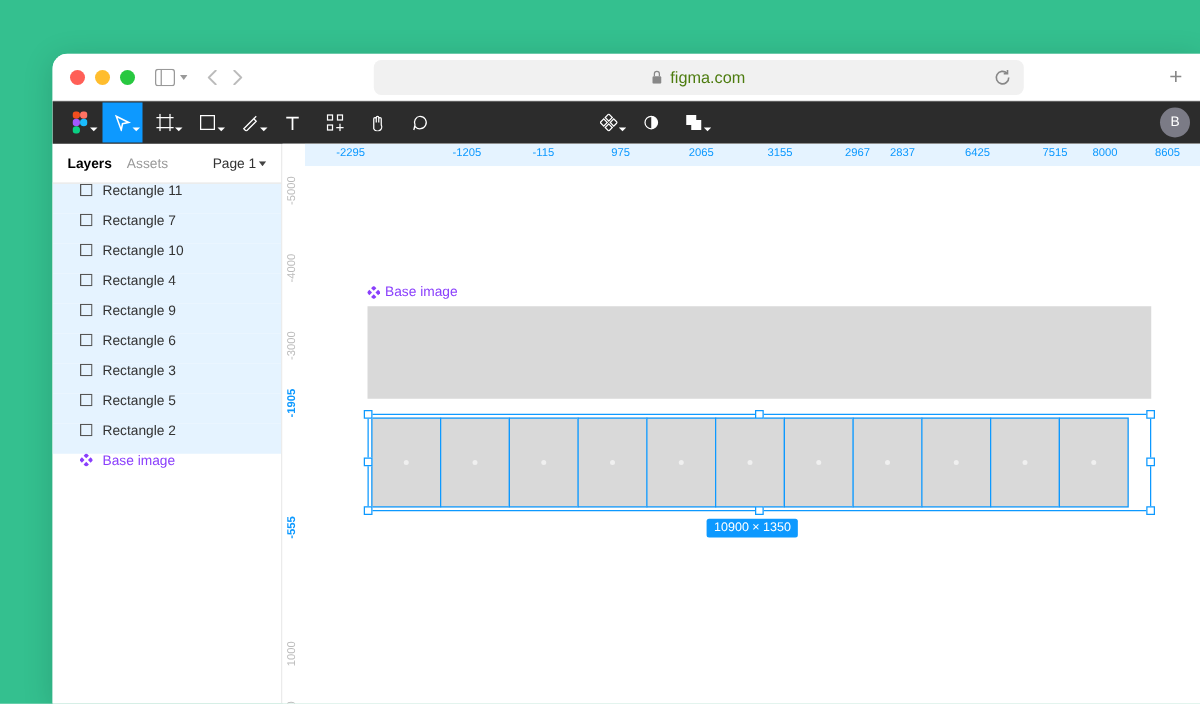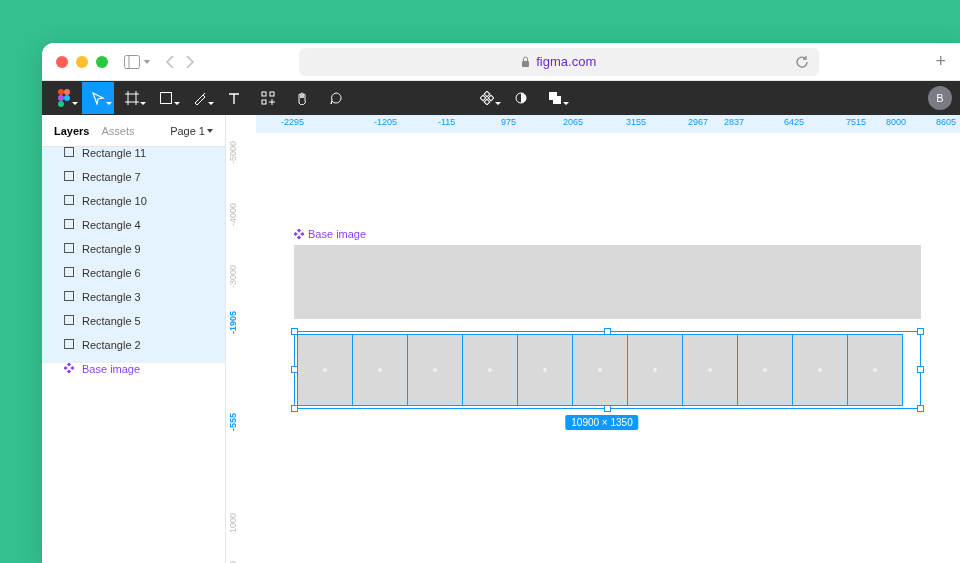--- a/index.html
+++ b/index.html
@@ -6,21 +6,21 @@
 body { background:#34c08f; width:960px; height:563px; overflow:hidden; position:relative; }
 .browser-window { position:absolute; left:42px; top:43px; width:918px; height:520px; background:#fff; border-radius:12px 0 0 0; overflow:hidden; box-shadow:0 4px 24px rgba(0,0,0,0.15); }
 .browser-chrome { height:38px; background:#fff; border-bottom:1px solid #e5e5e5; display:flex; align-items:center; padding:0 14px; gap:8px; }
 .traffic-lights { display:flex; gap:8px; }
 .tl { width:12px; height:12px; border-radius:50%; }
 .tl-red { background:#ff5f57; }
 .tl-yellow { background:#ffbd2e; }
 .tl-green { background:#28c840; }
 .sidebar-toggle { margin-left:8px; display:flex; align-items:center; gap:4px; color:#888; }
 .nav-arrows { margin-left:8px; display:flex; gap:12px; color:#bbb; }
-.url-bar { flex:1; max-width:520px; margin:0 auto; height:28px; background:#f1f1f1; border-radius:6px; display:flex; align-items:center; justify-content:center; font-size:13px; color:#6d28d9; position:relative; }
+.url-bar { flex:1; max-width:520px; margin:0 auto; height:28px; background:#f1f1f1; border-radius:6px; display:flex; align-items:center; justify-content:center; font-size:13px; color:#4d7c0f; position:relative; }
 .url-lock { margin-right:6px; }
 .url-refresh { position:absolute; right:10px; color:#888; }
 .new-tab { margin-left:12px; color:#888; font-size:18px; }
 .figma-toolbar { height:34px; background:#2c2c2c; display:flex; align-items:center; padding:0 6px; gap:2px; position:relative; }
 .tb-btn { width:32px; height:32px; display:flex; align-items:center; justify-content:center; color:#fff; cursor:pointer; position:relative; }
 .tb-btn.active { background:#0d99ff; }
 .tb-btn.wdd::after { content:""; border:3px solid transparent; border-top-color:#fff; position:absolute; right:2px; bottom:6px; }
 .tb-center { position:absolute; left:50%; transform:translateX(-30%); display:flex; gap:2px; }
 .avatar { position:absolute; right:8px; top:5px; width:24px; height:24px; border-radius:50%; background:#7b7b86; color:#fff; display:flex; align-items:center; justify-content:center; font-size:11px; }
 .main-area { display:flex; height:calc(100% - 72px); }
@@ -28,21 +28,21 @@
 .panel-tabs { display:flex; align-items:center; height:32px; padding:0 12px; gap:12px; border-bottom:1px solid #e5e5e5; }
 .panel-tab { font-size:11px; color:#999; cursor:pointer; }
 .panel-tab.active { color:#000; font-weight:600; }
 .page-selector { margin-left:auto; font-size:11px; color:#333; display:flex; align-items:center; gap:2px; }
 .layers-list { flex:1; overflow:auto; }
 .layer-item { height:24px; display:flex; padding:0 8px 0 22px; font-size:11px; color:#333; gap:8px; cursor:pointer; }
 .layer-item.selected { background:#e5f3ff; }
 .layer-item.component { color:#8a3ffc; }
 .layer-item .li-icon { width:10px; height:10px; flex-shrink:0; }
 .canvas-area { flex:1; position:relative; background:#fff; overflow:hidden; }
-.ruler-h { position:absolute; top:0; left:30px; right:0; height:18px; background:#e5f3ff; font-size:9px; color:#0d99ff;text-align:right; }
+.ruler-h { position:absolute; top:0; left:18px; right:0; height:18px; background:#e5f3ff; font-size:9px; color:#0d99ff;text-align:right; }
 .ruler-h .tick { position:absolute; top:2px; }
 .ruler-v { position:absolute; top:18px; left:0; width:18px; bottom:0; background:#fff; font-size:9px; color:#bbb; }
 .ruler-v .tick { position:absolute; left:2px; writing-mode:vertical-rl; transform:rotate(180deg); }
 .ruler-v .tick.sel { color:#0d99ff; font-weight:600; }
 .canvas-content { position:absolute; left:18px; top:18px; right:0; bottom:0; background:#fff; }
 .base-label { position:absolute; left:50px; top:95px; font-size:11px; color:#8a3ffc; display:flex; align-items:center; gap:4px; }
 .base-rect { position:absolute; left:50px; top:112px; width:627px; height:74px; background:#d9d9d9; }
 .selection { position:absolute; left:50px; top:198px; width:627px; height:78px; border:1px solid #0d99ff; }
 .thumb-row { position:absolute; left:53px; top:201px; display:flex; gap:-1px; }
 .thumb { width:56px; height:72px; background:#d9d9d9; border:1px solid #0d99ff; margin-left:-1px; display:flex; align-items:center; justify-content:center; }

